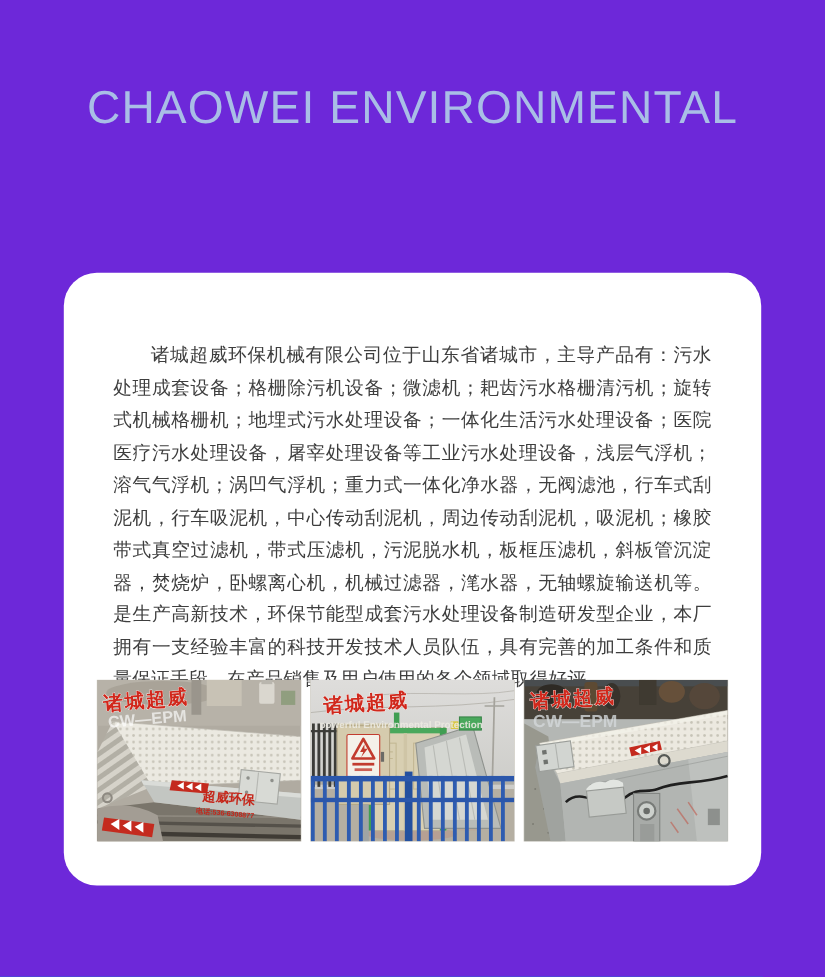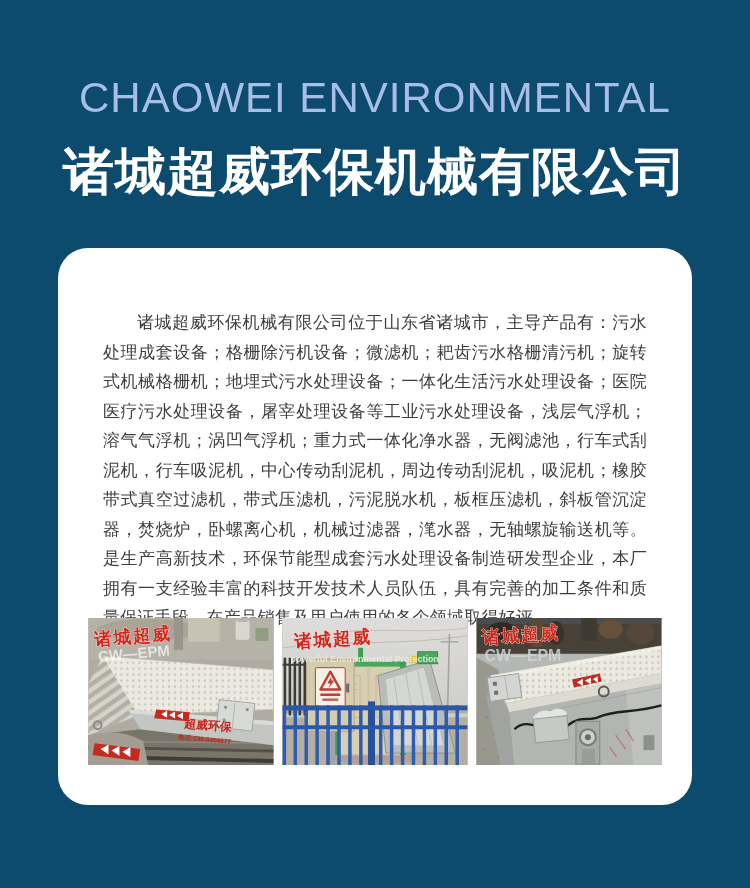--- a/index.html
+++ b/index.html
@@ -1,17 +1,17 @@
 <!DOCTYPE html>
 <html><head>
 <meta charset="utf-8">
 <style>
   html,body{margin:0;padding:0;background:#1c66d2;}
   body{font-family:"Liberation Sans","DejaVu Sans",sans-serif;}
-  .page{position:relative;width:750px;height:888px;margin:0 auto;background:#0c4a6e;overflow:hidden;}
+  .page{position:relative;width:750px;height:888px;margin:0 auto;background:#6d28d9;overflow:hidden;}
 
   
   .hdr-en{position:absolute;top:74px;left:0;width:750px;text-align:center;
           font-size:42px;font-weight:400;color:#a9bee6;letter-spacing:1px;white-space:nowrap;}
   .hdr-cn{position:absolute;top:138px;left:0;width:750px;margin:0;text-align:center;
           font-size:51px;font-weight:900;color:#ffffff;letter-spacing:1px;white-space:nowrap;}
 
   
   .card{position:absolute;top:248px;left:58px;width:634px;height:557px;
         background:#ffffff;border-radius:30px;box-sizing:border-box;}
@@ -26,21 +26,20 @@
   .photo svg{display:block;width:186px;height:147px;}
 
   .wm-cn{font-weight:bold;letter-spacing:1.5px;}
 </style>
 </head>
 <body>
 
 <div class="page">
 
   <div class="hdr-en">CHAOWEI ENVIRONMENTAL</div>
-  <h1 class="hdr-cn">诸城超威环保机械有限公司</h1>
 
   <section class="card">
     <p class="about">诸城超威环保机械有限公司位于山东省诸城市，主导产品有：污水处理成套设备；格栅除污机设备；微滤机；耙齿污水格栅清污机；旋转式机械格栅机；地埋式污水处理设备；一体化生活污水处理设备；医院医疗污水处理设备，屠宰处理设备等工业污水处理设备，浅层气浮机；溶气气浮机；涡凹气浮机；重力式一体化净水器，无阀滤池，行车式刮泥机，行车吸泥机，中心传动刮泥机，周边传动刮泥机，吸泥机；橡胶带式真空过滤机，带式压滤机，污泥脱水机，板框压滤机，斜板管沉淀器，焚烧炉，卧螺离心机，机械过滤器，滗水器，无轴螺旋输送机等。是生产高新技术，环保节能型成套污水处理设备制造研发型企业，本厂拥有一支经验丰富的科技开发技术人员队伍，具有完善的加工条件和质量保证手段。在产品销售及用户使用的各个领域取得好评。</p>
 
     <div class="photo-row">
 
       <figure class="photo">
         <svg viewBox="0 0 186 148" xmlns="http://www.w3.org/2000/svg">
           <defs>
             <pattern id="p1mesh" width="6" height="6" patternUnits="userSpaceOnUse">

